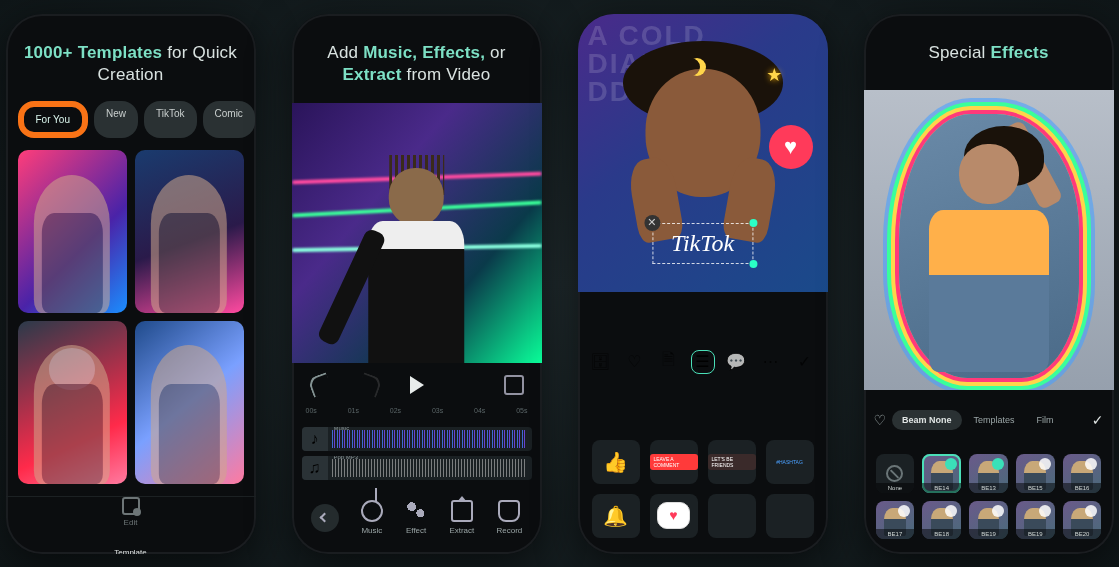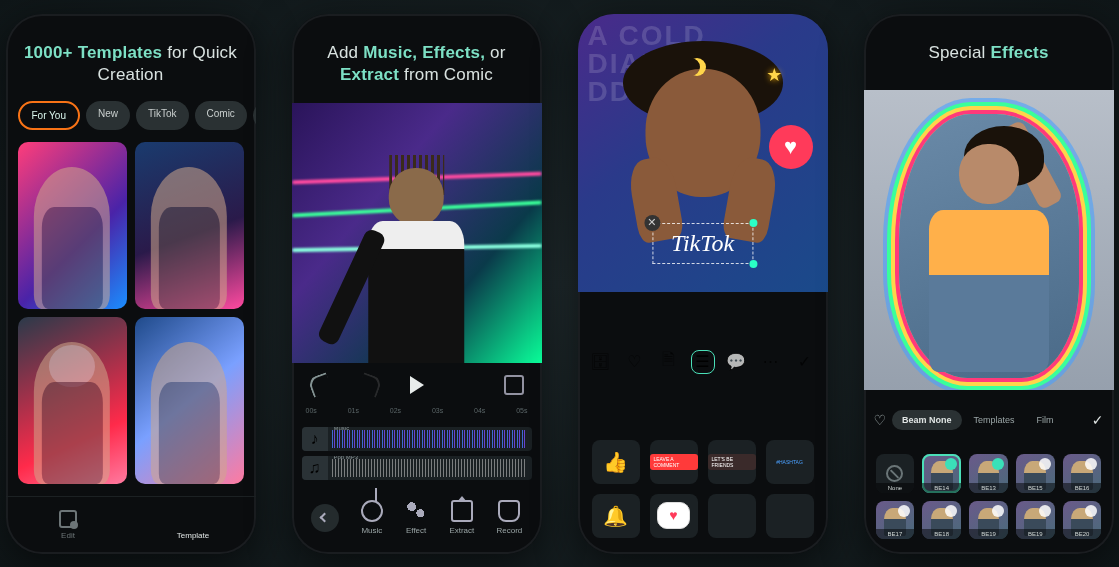--- a/index.html
+++ b/index.html
@@ -24,21 +24,21 @@
     letter-spacing:.2px;
   }
   .headline .accent { color:#7de0c5; font-weight:600; }
 
   
   .tabs { display:flex; gap:6px; padding:0 12px; overflow:hidden; }
   .tab {
     flex:0 0 auto; font-size:10px; color:#c9cfce;
     background:#2a3133; padding:7px 12px; border-radius:16px;
   }
-  .tab.active { background:transparent; border:2px solid #f97316; color:#d9f5ec; }
+  .tab.active { background:transparent; border:6px solid #f97316; color:#d9f5ec; }
   .grid {
     display:grid; grid-template-columns:1fr 1fr; gap:8px;
     padding:12px; flex:1;
   }
   .thumb { border-radius:10px; overflow:hidden; position:relative; }
   .thumb-inner { position:absolute; inset:0; }
   .t1 { background:linear-gradient(135deg,#ff3d7a 0%,#4a23a8 60%,#1a8eff 100%); }
   .t2 { background:linear-gradient(160deg,#1a3b6e 0%,#2a1a4a 55%,#ff4aa0 100%); }
   .t3 { background:linear-gradient(155deg,#2a3a4a 0%,#ff2a4a 70%,#ff7aa0 100%); }
   .t4 { background:linear-gradient(140deg,#1f4a8a 0%,#7aa0ff 50%,#ff7aa0 100%); }
@@ -50,21 +50,21 @@
     opacity:.55;
   }
   .silhouette::after {
     content:""; position:absolute; top:28%; left:10%; right:10%; bottom:0;
     background:rgba(30,25,40,.6); border-radius:20% 20% 10% 10%;
   }
   .hat { position:absolute; top:2%; left:50%; transform:translateX(-50%);
     width:60%; height:30%; background:#ece7dd; border-radius:50% 50% 48% 48%;
     opacity:.85;}
   .bottom-nav {
-    display:flex; border-top:1px solid #1c2123; height:58px;
+    display:flex; border-top:1px solid #1c2123; height:58px;flex-direction:column;
   }
   .nav-item { flex:1; display:flex; flex-direction:column; align-items:center; justify-content:center; gap:3px;}
   .nav-item span.ic { width:18px; height:18px; display:block;}
   .nav-item .lbl { font-size:8px; color:#6d7577; }
   .nav-item.active .lbl { color:#e0e5e4; }
   .ic-edit { border:2px solid #6d7577; border-radius:3px; position:relative;}
   .ic-edit::after{content:"";position:absolute;right:-3px;bottom:-3px;width:8px;height:8px;border-radius:50%;background:#6d7577;}
   .ic-template { display:grid; grid-template-columns:1fr 1fr; grid-template-rows:1fr 1fr; gap:2px;}
   .ic-template i{background:#e0e5e4;border-radius:1px;}
 
@@ -217,21 +217,21 @@
     </div>
     <div class="nav-item active">
       <span class="ic ic-template"><i></i><i></i><i></i><i></i></span>
       <span class="lbl">Template</span>
     </div>
   </div>
 </div>
 
 <div class="phone">
   <div class="headline">
-    <span>Add </span><span class="accent">Music, Effects,</span><span> or </span><span class="accent">Extract</span><span> from Comic</span>
+    <span>Add </span><span class="accent">Music, Effects,</span><span> or </span><span class="accent">Extract</span><span> from Video</span>
   </div>
   <div class="p2-preview">
     <div class="neon-line nl1"></div>
       <div class="neon-line nl2"></div>
       <div class="neon-line nl3"></div>
     <div class="figure2">
         <div class="dreads"></div>
         <div class="head"></div>
         <div class="body"></div>
         <div class="arm"></div>

